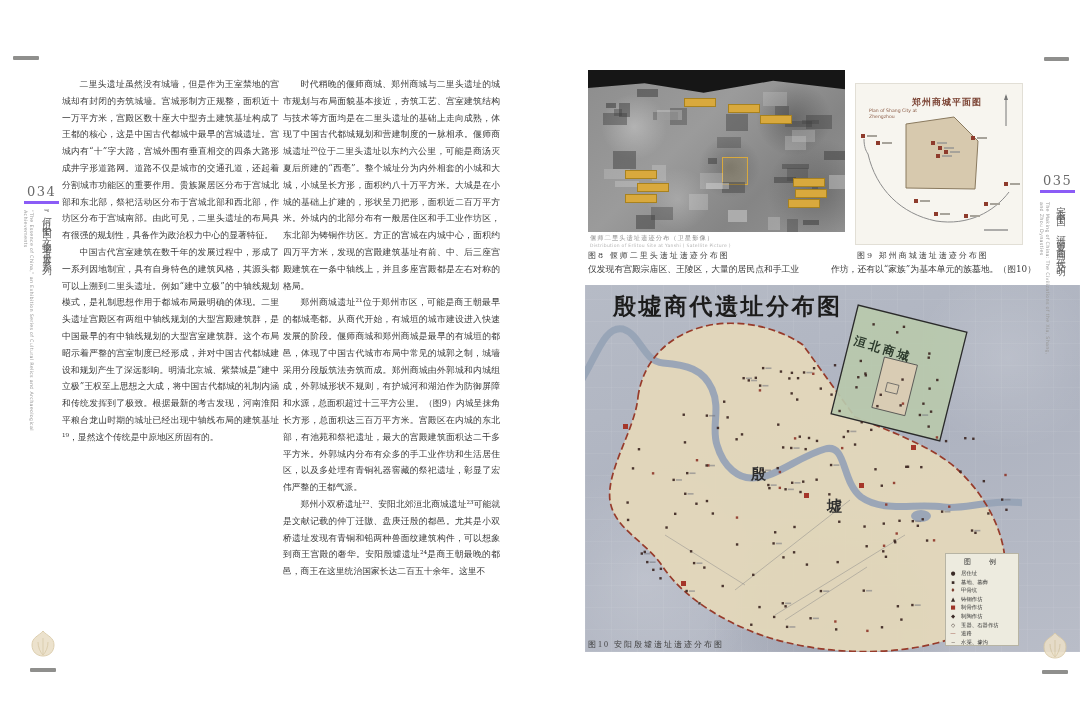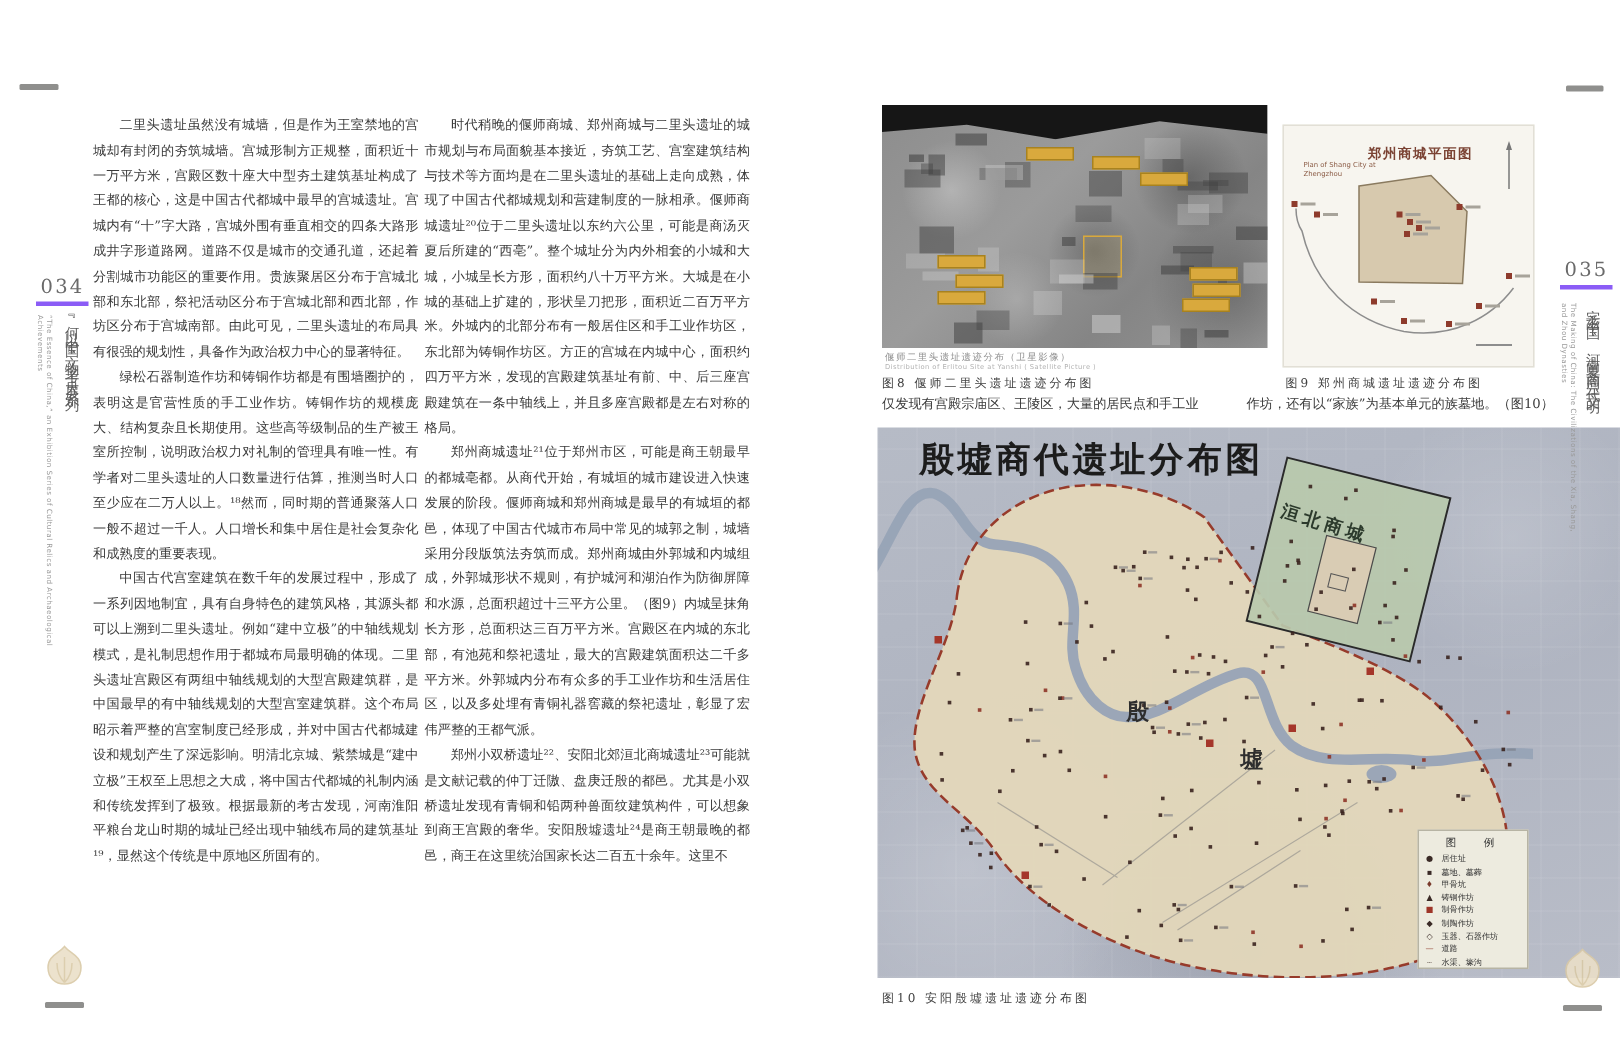--- a/index.html
+++ b/index.html
@@ -80,21 +80,20 @@
   <div class="abs vtitle-en" style="left:22px;top:210px;height:235px;">“The Essence of China,” an Exhibition Series of Cultural Relics and Archaeological Achievements</div>
 
   <svg class="abs lotus" style="left:26px;top:628px;" width="34" height="36" viewBox="0 0 34 36">
     <path d="M17 3 C21 8 28 9 28 17 C28 24 23 28 17 28 C11 28 6 24 6 17 C6 9 13 8 17 3 Z" fill="#eadfc8" stroke="#d9c9a6" stroke-width="1"></path>
     <path d="M12 14 C12 19 14 24 17 27 M22 14 C22 19 20 24 17 27 M17 10 L17 27" stroke="#d9c9a6" stroke-width="1" fill="none"></path>
   </svg>
   <div class="abs crop" style="left:30px;top:668px;width:26px;"></div>
 
   <div class="abs col" style="left:62px;top:76px;height:600px;">
     <p class="ind">二里头遗址虽然没有城墙，但是作为王室禁地的宫城却有封闭的夯筑城墙。宫城形制方正规整，面积近十一万平方米，宫殿区数十座大中型夯土建筑基址构成了王都的核心，这是中国古代都城中最早的宫城遗址。宫城内有“十”字大路，宫城外围有垂直相交的四条大路形成井字形道路网。道路不仅是城市的交通孔道，还起着分割城市功能区的重要作用。贵族聚居区分布于宫城北部和东北部，祭祀活动区分布于宫城北部和西北部，作坊区分布于宫城南部。由此可见，二里头遗址的布局具有很强的规划性，具备作为政治权力中心的显著特征。</p>
-    <p class="ind">绿松石器制造作坊和铸铜作坊都是有围墙圈护的，表明这是官营性质的手工业作坊。铸铜作坊的规模庞大、结构复杂且长期使用。这些高等级制品的生产被王室所控制，说明政治权力对礼制的管理具有唯一性。有学者对二里头遗址的人口数量进行估算，推测当时人口至少应在二万人以上。¹⁸然而，同时期的普通聚落人口一般不超过一千人。人口增长和集中居住是社会复杂化和成熟度的重要表现。</p>
     <p class="ind">中国古代宫室建筑在数千年的发展过程中，形成了一系列因地制宜，具有自身特色的建筑风格，其源头都可以上溯到二里头遗址。例如“建中立极”的中轴线规划模式，是礼制思想作用于都城布局最明确的体现。二里头遗址宫殿区有两组中轴线规划的大型宫殿建筑群，是中国最早的有中轴线规划的大型宫室建筑群。这个布局昭示着严整的宫室制度已经形成，并对中国古代都城建设和规划产生了深远影响。明清北京城、紫禁城是“建中立极”王权至上思想之大成，将中国古代都城的礼制内涵和传统发挥到了极致。根据最新的考古发现，河南淮阳平粮台龙山时期的城址已经出现中轴线布局的建筑基址¹⁹，显然这个传统是中原地区所固有的。</p>
   </div>
   <div class="abs col" style="left:283px;top:76px;height:600px;">
     <p class="ind">时代稍晚的偃师商城、郑州商城与二里头遗址的城市规划与布局面貌基本接近，夯筑工艺、宫室建筑结构与技术等方面均是在二里头遗址的基础上走向成熟，体现了中国古代都城规划和营建制度的一脉相承。偃师商城遗址²⁰位于二里头遗址以东约六公里，可能是商汤灭夏后所建的“西亳”。整个城址分为内外相套的小城和大城，小城呈长方形，面积约八十万平方米。大城是在小城的基础上扩建的，形状呈刀把形，面积近二百万平方米。外城内的北部分布有一般居住区和手工业作坊区，东北部为铸铜作坊区。方正的宫城在内城中心，面积约四万平方米，发现的宫殿建筑基址有前、中、后三座宫殿建筑在一条中轴线上，并且多座宫殿都是左右对称的格局。</p>
     <p class="ind">郑州商城遗址²¹位于郑州市区，可能是商王朝最早的都城亳都。从商代开始，有城垣的城市建设进入快速发展的阶段。偃师商城和郑州商城是最早的有城垣的都邑，体现了中国古代城市布局中常见的城郭之制，城墙采用分段版筑法夯筑而成。郑州商城由外郭城和内城组成，外郭城形状不规则，有护城河和湖泊作为防御屏障和水源，总面积超过十三平方公里。（图9）内城呈抹角长方形，总面积达三百万平方米。宫殿区在内城的东北部，有池苑和祭祀遗址，最大的宫殿建筑面积达二千多平方米。外郭城内分布有众多的手工业作坊和生活居住区，以及多处埋有青铜礼器窖藏的祭祀遗址，彰显了宏伟严整的王都气派。</p>
     <p class="ind">郑州小双桥遗址²²、安阳北郊洹北商城遗址²³可能就是文献记载的仲丁迁隞、盘庚迁殷的都邑。尤其是小双桥遗址发现有青铜和铅两种兽面纹建筑构件，可以想象到商王宫殿的奢华。安阳殷墟遗址²⁴是商王朝最晚的都邑，商王在这里统治国家长达二百五十余年。这里不</p>
   </div>
 
   <div class="abs sat" style="left:588px;top:70px;">
     <div class="sat-band"></div>
@@ -438,21 +437,21 @@
             <span class="leg-sym" style="color: rgb(142, 59, 44);">—</span>
             <span>道路</span>
           </div>
           <div class="leg-row">
             <span class="leg-sym" style="color: rgb(58, 42, 38);">┄</span>
             <span>水渠、壕沟</span>
           </div>
         </div>
     </div>
   </div>
-  <div class="abs figcap" style="left:588px;top:660px;">图10 安阳殷墟遗址遗迹分布图</div>
+  <div class="abs figcap" style="left:588px;top:639px;font-family:Liberation Serif, serif;">图10 安阳殷墟遗址遗迹分布图</div>
 
   <div class="abs pagenum" style="left:1040px;top:173px;">035</div>
   <div class="abs vtitle-cn" style="left:1054px;top:198px;">宅兹中国：河南夏商周三代文明</div>
   <div class="abs vtitle-en" style="left:1038px;top:202px;height:160px;">The Making of China: The Civilizations of the Xia, Shang, and Zhou Dynasties</div>
 
   <svg class="abs lotus" style="left:1038px;top:630px;" width="34" height="36" viewBox="0 0 34 36">
     <path d="M17 3 C21 8 28 9 28 17 C28 24 23 28 17 28 C11 28 6 24 6 17 C6 9 13 8 17 3 Z" fill="#eadfc8" stroke="#d9c9a6" stroke-width="1"></path>
     <path d="M12 14 C12 19 14 24 17 27 M22 14 C22 19 20 24 17 27 M17 10 L17 27" stroke="#d9c9a6" stroke-width="1" fill="none"></path>
   </svg>
   <div class="abs crop" style="left:1042px;top:670px;width:26px;"></div>

